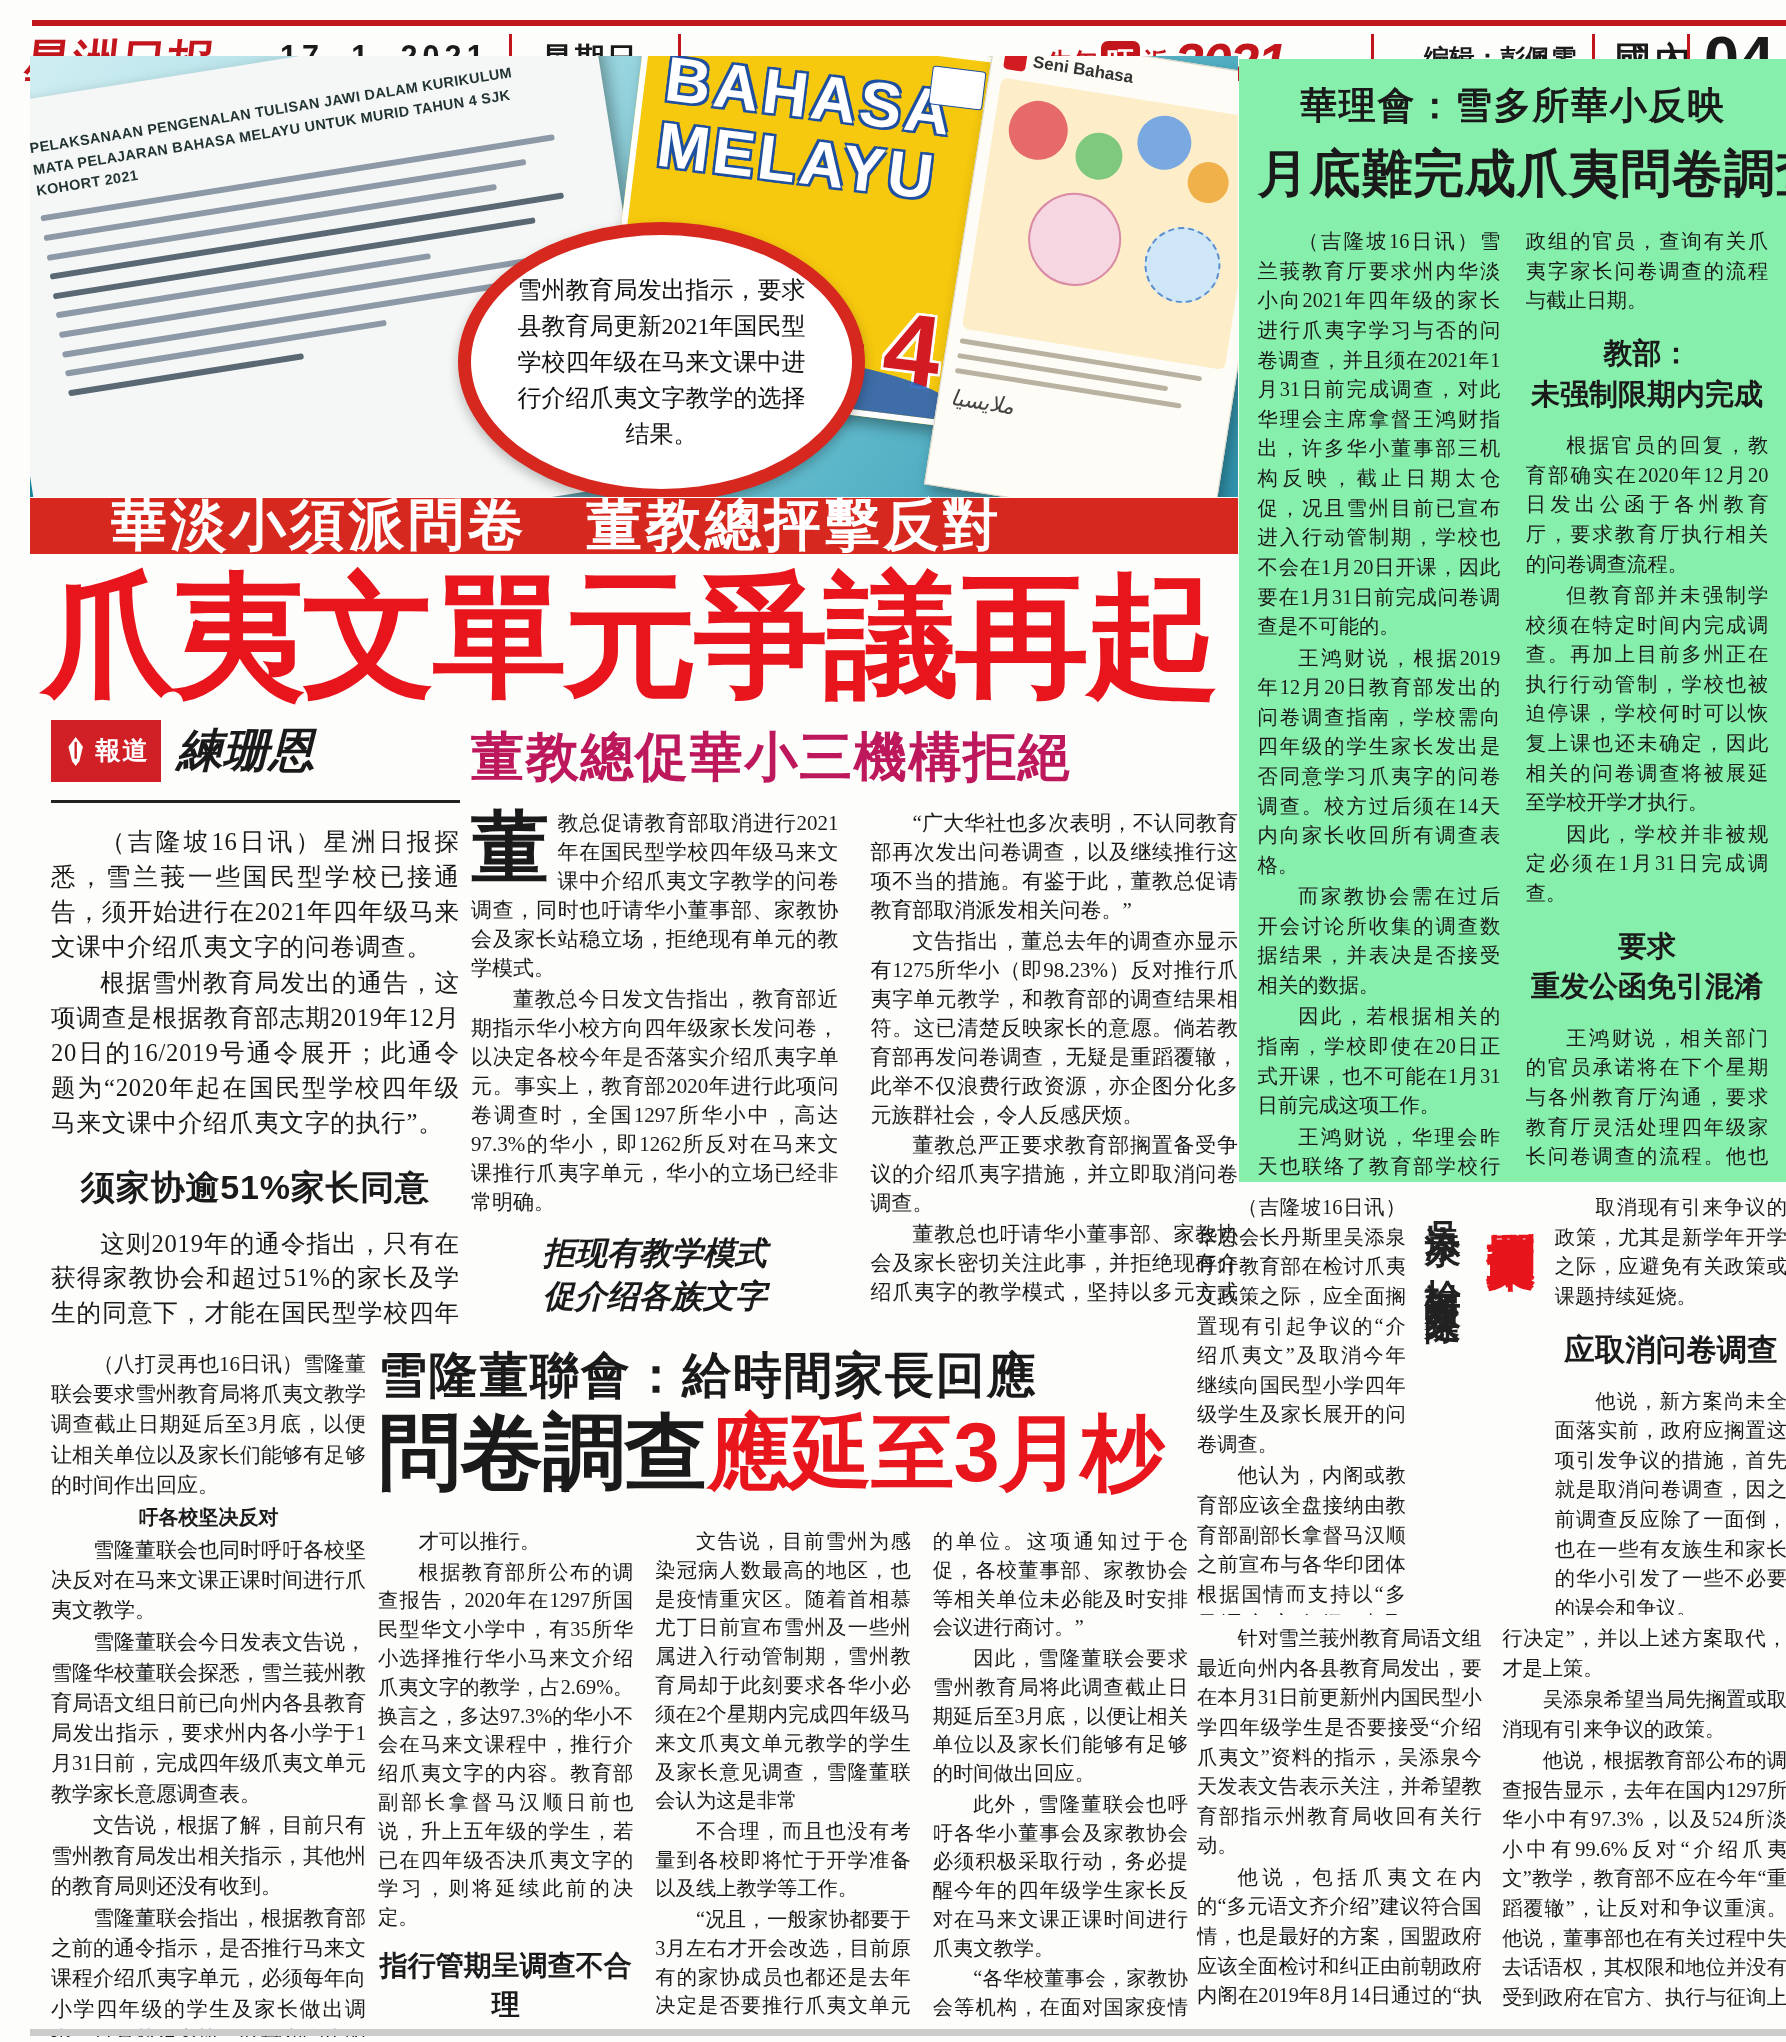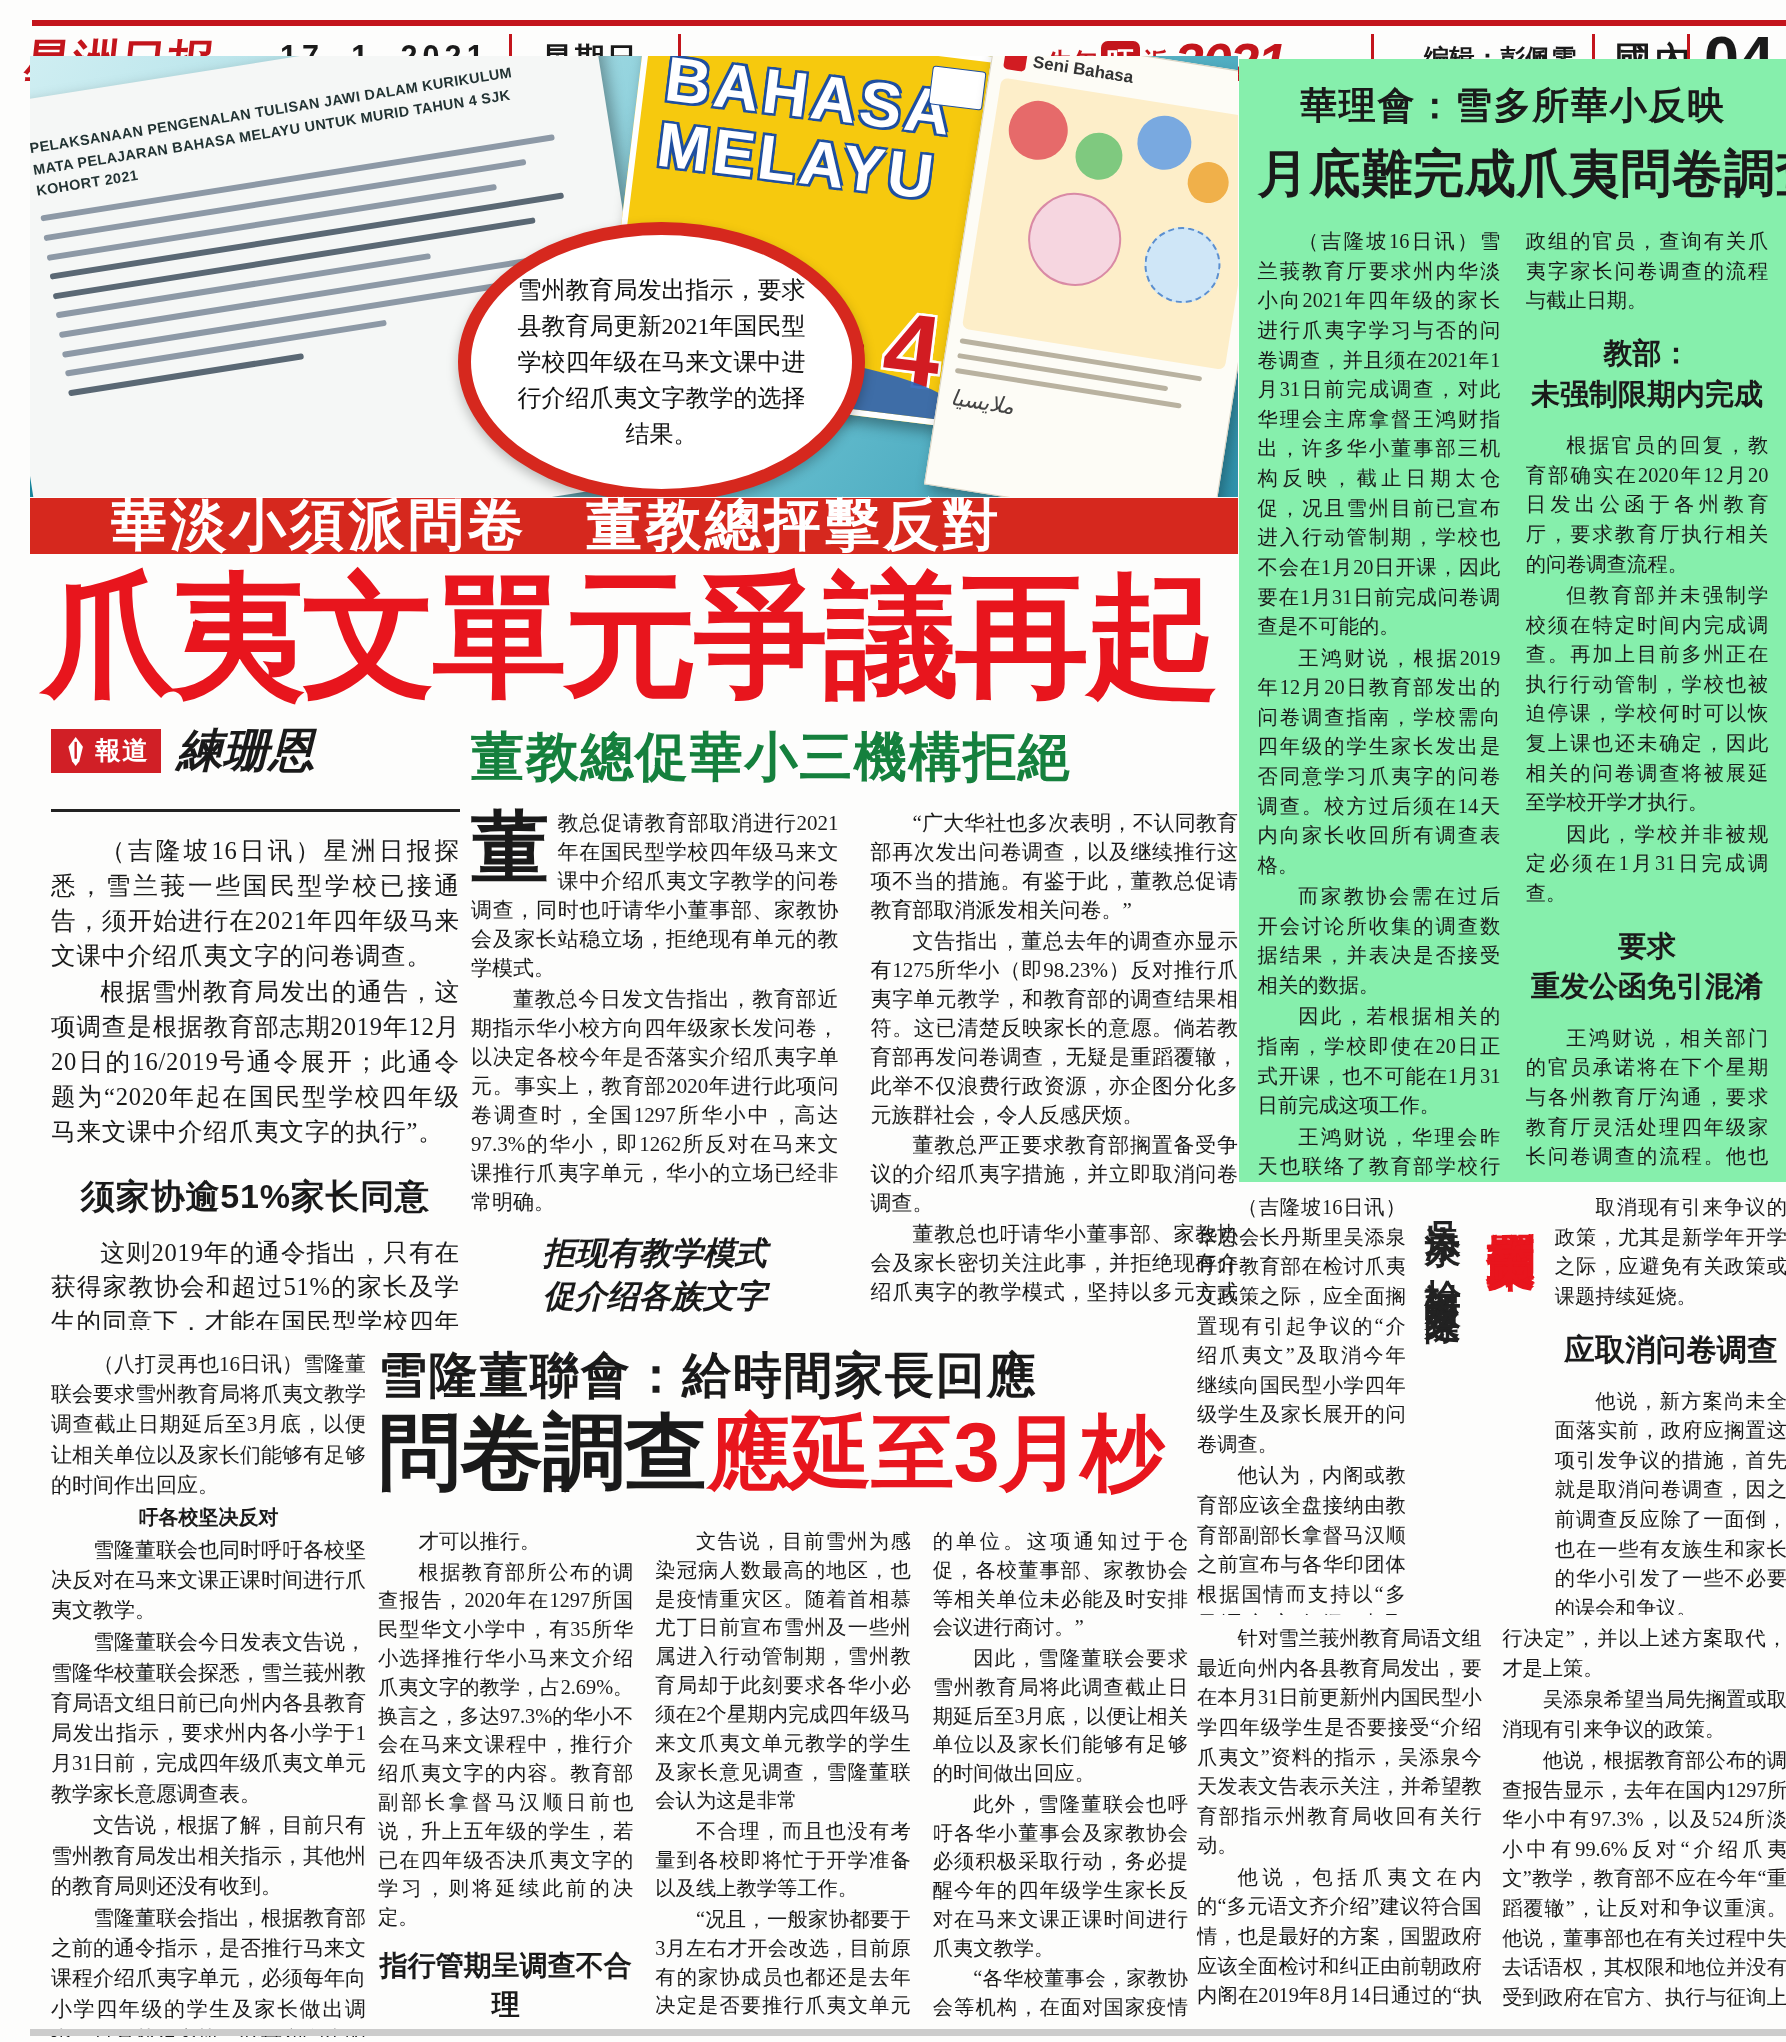--- a/index.html
+++ b/index.html
@@ -87,32 +87,32 @@
                  font-weight:900; font-size:134px; color:#e8151d; letter-spacing:-3.4px; line-height:1.05;
                  white-space:nowrap; }
 
   
   .serifp { text-align:justify; }
   .serifp p { text-indent:2em; }
   .subhead { font-family:"Liberation Sans","DejaVu Sans",sans-serif; font-weight:bold; text-align:center; }
 
   
   .a1 { position:absolute; left:51px; top:720px; width:409px; height:610px; overflow:hidden; }
-  .byline { display:flex; align-items:center; gap:15.3px; border-bottom:3.4px solid #222; padding-bottom:27px; }
+  .byline { display:flex; gap:15.3px; border-bottom:3.4px solid #222; padding-bottom:18px; }
   .badge { display:flex; align-items:center; gap:6.8px; background:#d11f26; padding:5.1px 12px; }
   .badge .btxt { color:#fff; font-family:"Liberation Sans",sans-serif; font-weight:bold; font-size:25.4px; letter-spacing:1.7px; }
   .byname { font-family:"Liberation Sans",sans-serif; font-weight:bold; font-size:46px;font-style:italic; }
   .a1 .serifp { margin-top:22px; font-size:24.6px; line-height:1.42; letter-spacing:0.8px; }
   .a1 .serifp p { margin-bottom:1.7px; }
   .a1 .subhead { font-size:34px; margin:22px 0 15.3px; }
 
   
   .a2 { position:absolute; left:471px; top:722px; width:767px; height:607px; overflow:hidden; }
   .a2 h2 { font-family:"Liberation Sans",sans-serif; font-weight:900; font-size:53px; letter-spacing:1.7px;
-           color:#15803d; margin-bottom:15.3px; white-space:nowrap; }
+           color:#be185d; margin-bottom:15.3px; white-space:nowrap; }
   .a2 .cols { column-count:2; column-gap:32px; height:525px; font-size:21px; line-height:1.38; text-align:justify; }
   .a2 .cols p { text-indent:2em; margin-bottom:1.7px; }
   .dropcap { float:left; font-size:78px; line-height:.85; font-weight:bold; padding:5.1px 8.5px 0 0;
              font-family:"Liberation Sans",sans-serif; }
   .nodent { text-indent:0 !important; }
   .a2 .subhead { font-size:32px; line-height:1.35; margin:15.3px 0;font-style:italic; }
 
   
   .a3 { position:absolute; left:1239px; top:59px; width:548px; height:1123px; background:#86efac;
         padding:22px 18.6px; overflow:hidden; }

